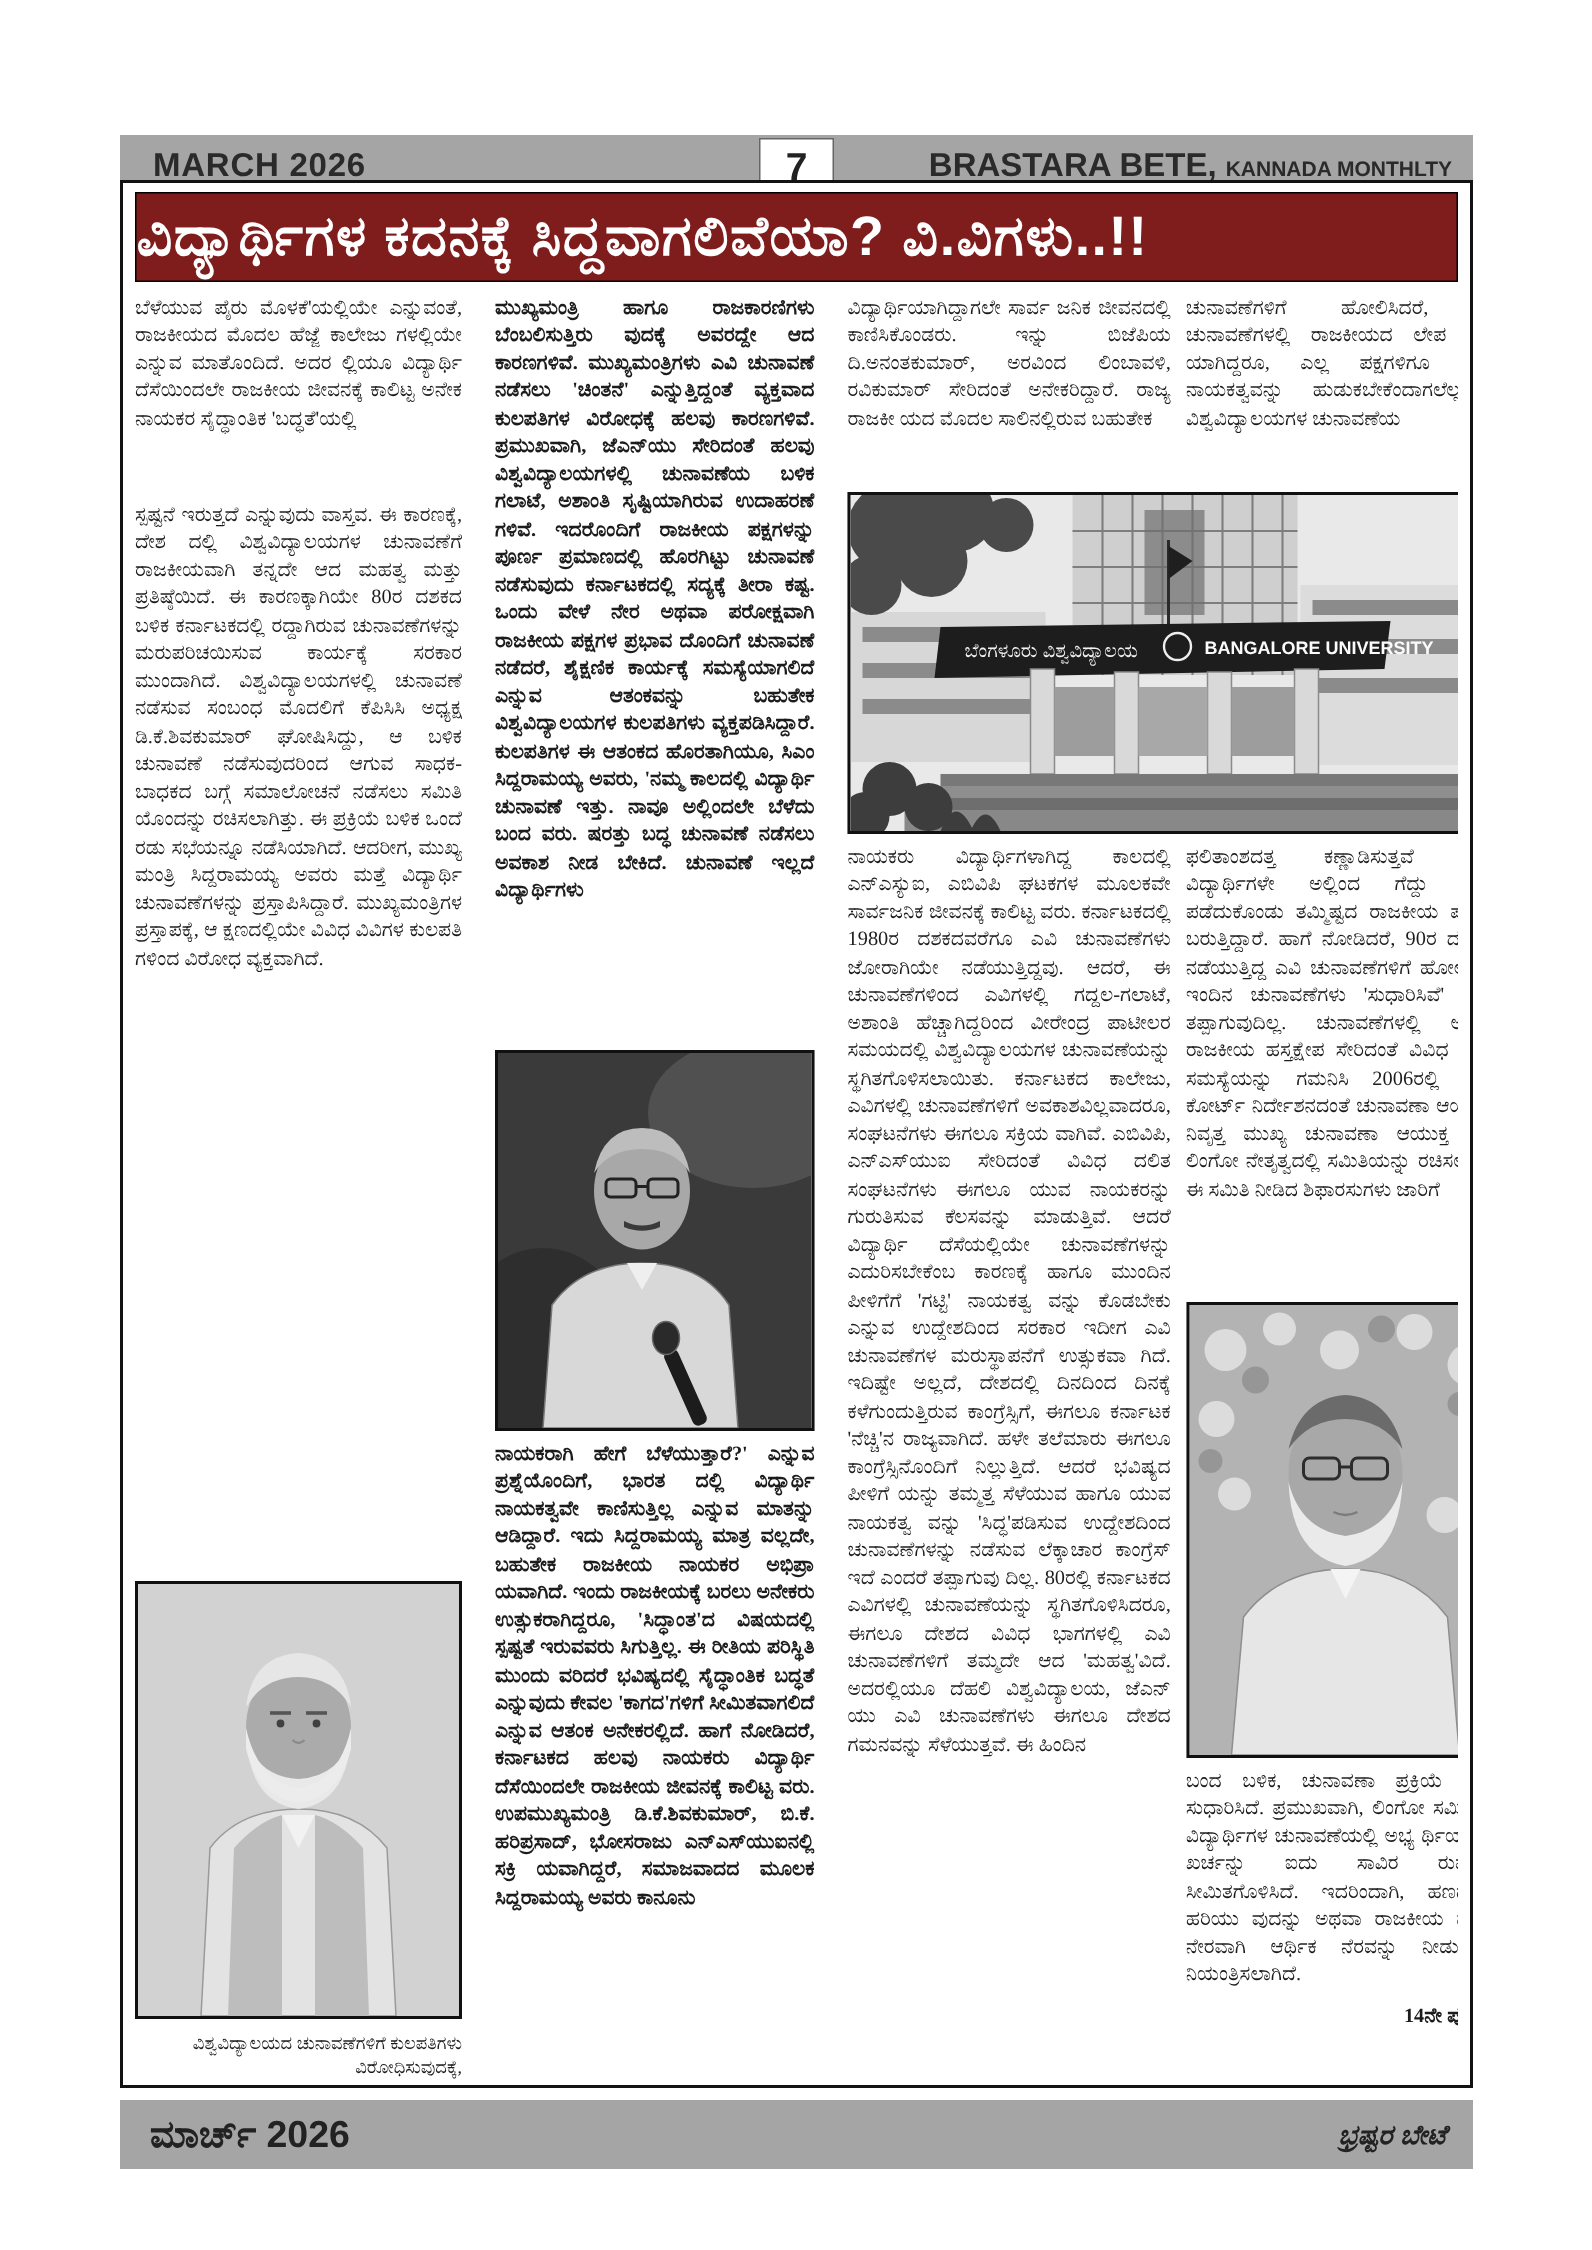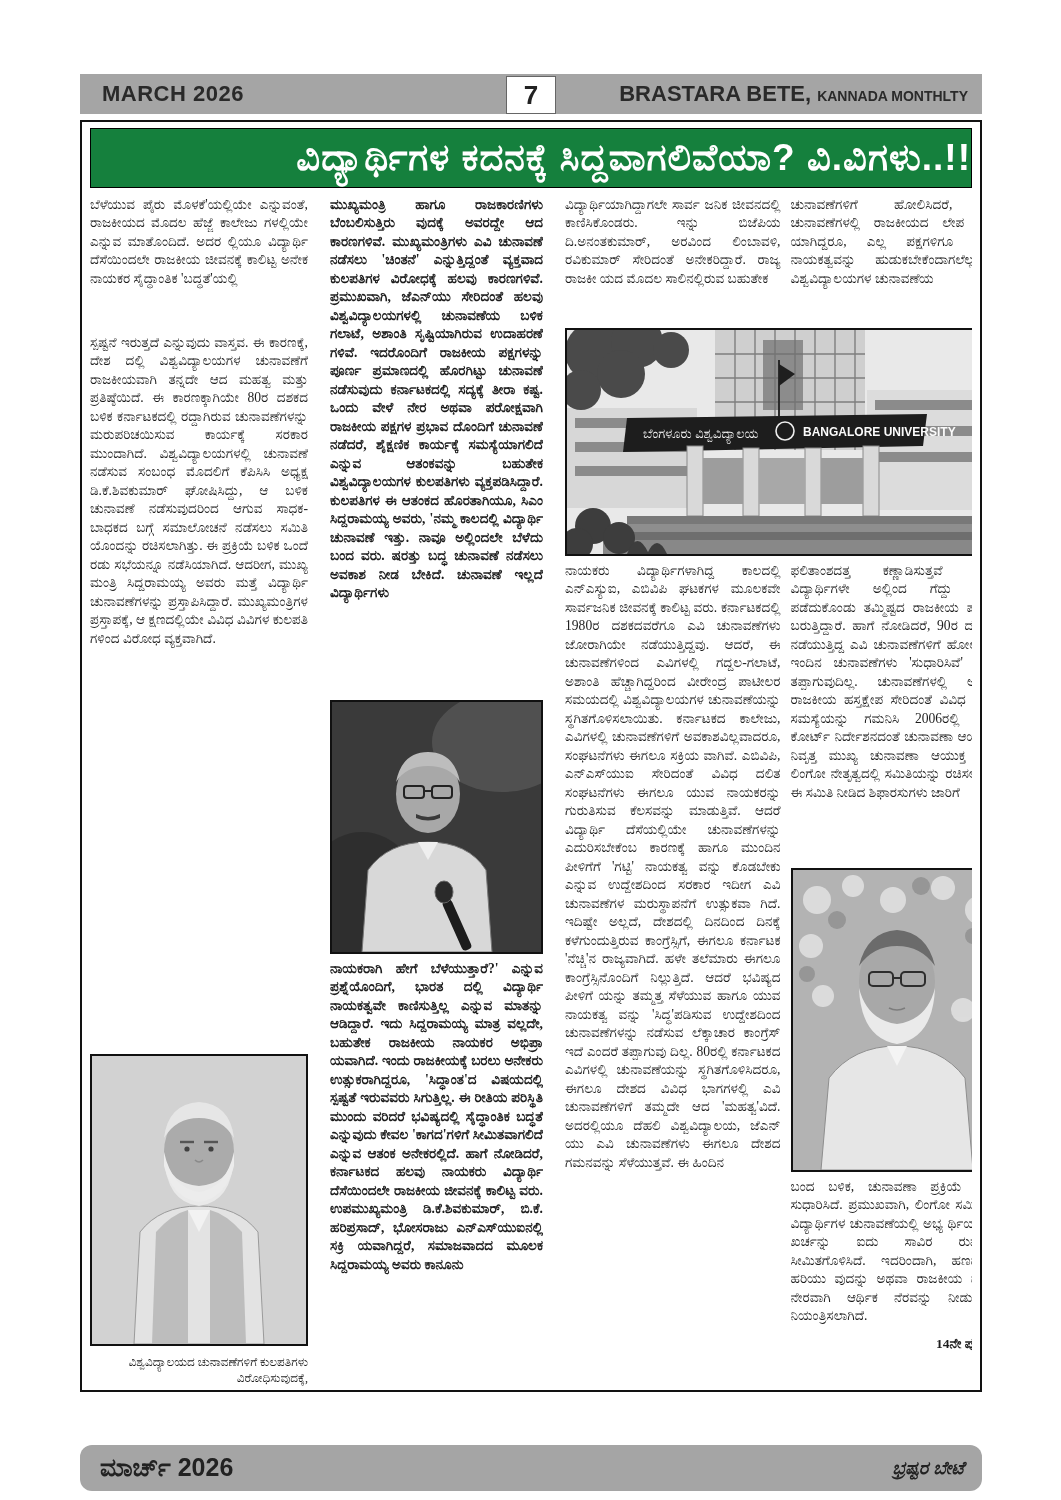--- a/index.html
+++ b/index.html
@@ -1,35 +1,35 @@
 <!DOCTYPE html>
 <html><head>
 <meta charset="utf-8">
 <style>
   html,body{margin:0;padding:0;background:#fff;}
   .page{position:relative;width:1061px;height:1500px;background:#ffffff;overflow:hidden;
         font-family:"Liberation Serif","DejaVu Serif",serif;color:#1c1c1c;}
   
   .bar{position:absolute;left:80px;width:902px;background:#a5a5a5;display:flex;align-items:center;
        font-family:"Liberation Sans","DejaVu Sans",sans-serif;}
-  .header-bar{top:74px;height:40px;}
+  .header-bar{top:90px;height:40px;}
   .header-left{margin-left:22px;font-weight:bold;font-size:22px;color:#2a2a2a;letter-spacing:.5px;}
   .page-number-box{position:absolute;left:50%;transform:translateX(-50%);top:2px;width:48px;height:36px;
        background:#fff;border:1px solid #666;display:flex;align-items:center;justify-content:center;
        font-weight:bold;font-size:26px;color:#222;}
   .header-right{margin-left:auto;margin-right:14px;font-weight:bold;color:#2a2a2a;display:flex;align-items:baseline;gap:6px;}
   .header-right .main{font-size:22px;}
   .header-right .sub{font-size:14px;}
-  .footer-bar{top:1445px;height:46px;border-radius:12px;}
+  .footer-bar{top:1400px;height:46px;}
   .footer-left{margin-left:20px;font-weight:bold;font-size:25px;color:#222;}
   .footer-right{margin-left:auto;margin-right:18px;font-weight:bold;font-style:italic;font-size:18px;color:#222;}
   
   .content-frame{position:absolute;left:80px;top:120px;width:902px;height:1272px;border:2px solid #121212;
        background:#fff;box-sizing:border-box;padding:6px 8px;}
-  .headline-bar{background:#15803d;border:1px solid #000;height:58px;display:flex;align-items:center;justify-content:flex-end;}
+  .headline-bar{background:#7f1d1d;border:1px solid #000;height:58px;display:flex;align-items:center;justify-content:flex-start;}
   .headline-bar h1{margin:0;color:#fff;font-size:37px;font-weight:bold;letter-spacing:1px;
        font-family:"Liberation Sans","DejaVu Sans",sans-serif;white-space:nowrap;}
   .body-cols{display:flex;gap:22px;margin-top:8px;height:1190px;overflow:hidden;}
   .col1{width:218px;flex:none;display:flex;flex-direction:column;}
   .col2{width:213px;flex:none;display:flex;flex-direction:column;font-weight:bold;}
   .right-region{flex:1;display:flex;flex-direction:column;}
   .row2{display:flex;gap:10px;}
   .row2 > *{flex:1;}
   p.body-text{margin:0 0 6px 0;font-size:13.6px;line-height:1.36;text-align:justify;overflow:hidden;}
   p.caption{margin:2px 0 0 0;font-size:12px;line-height:1.35;text-align:right;overflow:hidden;}

